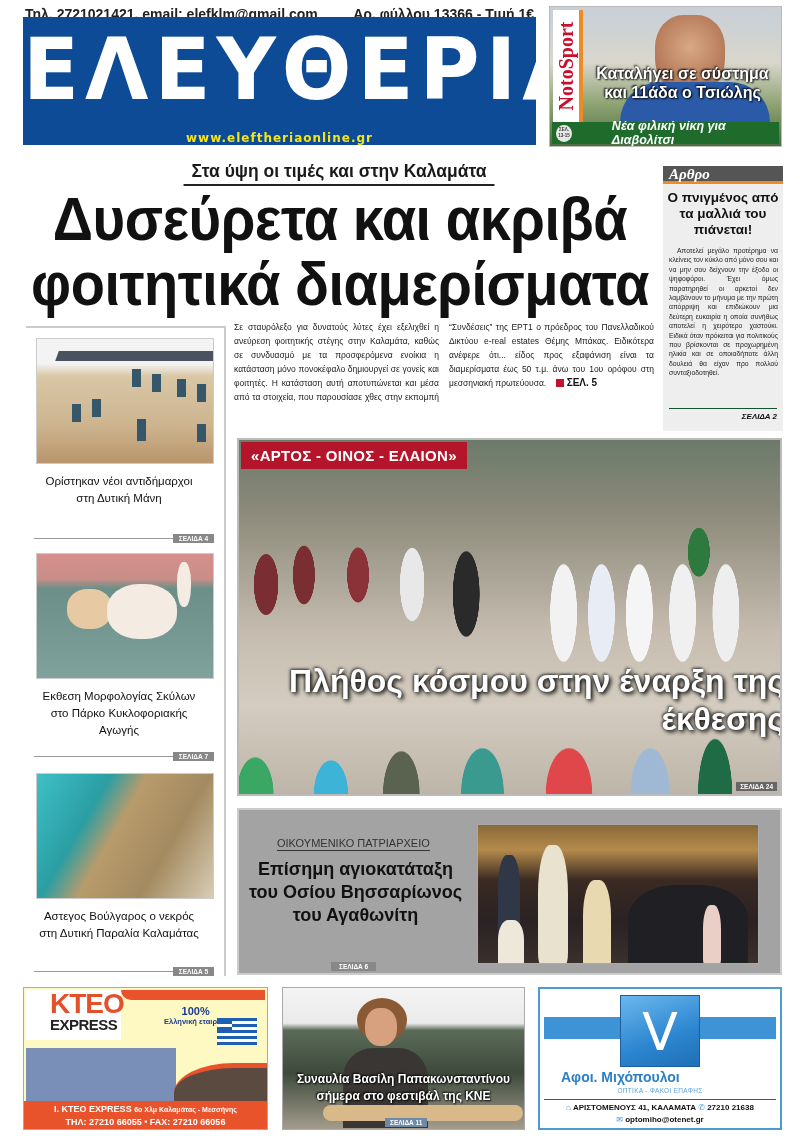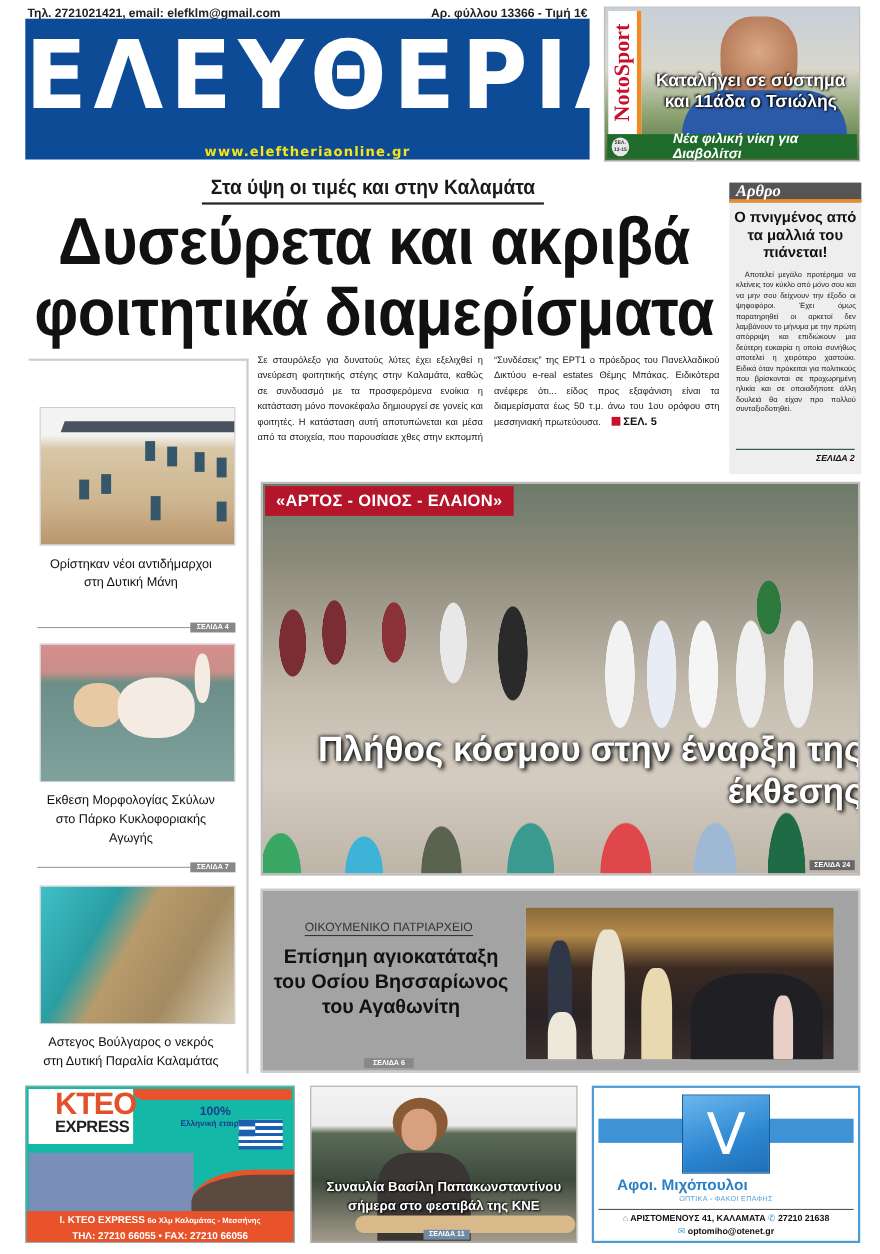--- a/index.html
+++ b/index.html
@@ -1,20 +1,20 @@
 <!DOCTYPE html>
 <html><head>
 <meta charset="utf-8">
 <style>
   * { box-sizing: border-box; margin: 0; padding: 0; }
   body { width: 800px; height: 1140px; background: #ffffff; font-family: "Liberation Sans", sans-serif; position: relative; overflow: hidden; color: #1a1a1a; }
   .abs { position: absolute; }
 
   
-  .topline { top: 6px; font-size: 11px; font-weight: bold; color: #222; }
+  .topline { top: 6px; font-size: 14px; font-weight: bold; color: #222; }
   .masthead { left: 23px; top: 17px; width: 513px; height: 128px; background: #0d4b97; }
   .logo { position: absolute; left: 0; right: 0; top: 8px; text-align: center; color: #fff; font-family: "DejaVu Sans", sans-serif; font-weight: bold; font-size: 82px; letter-spacing: 6px; line-height: 90px; transform: scaleY(1.05); }
   .mast-date { position: absolute; left: 0; right: 0; top: 103px; text-align: center; color: #fff; font-size: 10px; font-weight: bold; letter-spacing: 0.5px; }
   .mast-url { position: absolute; left: 0; right: 0; top: 114px; text-align: center; color: #f3e519; font-size: 12px; font-weight: bold; letter-spacing: 1px; font-family: "DejaVu Sans", sans-serif; }
 
   
   .sport { left: 549px; top: 6px; width: 233px; height: 141px; border: 1px solid #bbb; background: linear-gradient(180deg,#c7cfd8 0%,#d9d6cc 40%,#8ea373 70%,#4e6e3e 100%); overflow: hidden; }
   .sport-tag { position: absolute; left: 3px; top: 3px; width: 30px; height: 112px; background: #fff; border-right: 4px solid #f08a24; }
   .sport-tag span { position: absolute; left: 50%; top: 50%; transform: translate(-50%,-50%) rotate(-90deg); color: #c8102e; font-family: "Liberation Serif", serif; font-weight: bold; font-size: 20px; white-space: nowrap; }
   .sport-face { position: absolute; left: 105px; top: 8px; width: 70px; height: 80px; border-radius: 40% 40% 45% 45%; background: radial-gradient(circle at 50% 40%, #d9a884 0%, #b67b5a 60%, #8e5a3f 100%); }
@@ -35,21 +35,21 @@
   .article-body { padding: 8px 5px 0 6px; font-size: 6.8px; line-height: 9.4px; text-align: justify; text-indent: 8px; color: #222; }
   .article-link { position: absolute; right: 6px; bottom: 10px; width: 108px; border-top: 1px solid #14532d; text-align: right; padding-top: 3px; font-size: 8px; font-weight: bold; font-style: italic; color: #111; }
 
   
   .lead { left: 234px; top: 320px; width: 420px; font-size: 8.5px; line-height: 14px; text-align: justify; column-count: 2; column-gap: 10px; color: #1a1a1a; }
   .lead-ref { color: #111; font-weight: bold; font-size: 10px; }
   .lead-sq { display: inline-block; width: 8px; height: 8px; background: #c8102e; margin-right: 3px; vertical-align: -1px; }
 
   
   .leftcol { left: 26px; top: 326px; width: 200px; height: 650px; border-top: 2px solid #ccc; border-right: 2px solid #ccc; }
-  .lcard { position: absolute; left: 10px; width: 166px; margin-top: 32px; }
+  .lcard { position: absolute; left: 10px; width: 166px; }
   .lcard-photo { width: 178px; height: 126px; border: 1px solid #ccc; position: relative; overflow: hidden; }
   .lcard-title { text-align: center; font-size: 11.5px; line-height: 17px; margin-top: 9px; color: #111; }
   .lcard-foot { position: absolute; left: -2px; width: 180px; border-bottom: 1px solid #999; }
   .lcard-page { position: absolute; right: 0; bottom: -5px; background: #888; color: #fff; font-size: 6.5px; font-weight: bold; padding: 1px 6px; }
 
   .ph-building { background: linear-gradient(180deg,#f3f3f3 0%,#f3f3f3 20%,#d9c7a6 30%,#cdb48f 70%,#b9956c 100%); }
   .ph-building .roof { position: absolute; left: 20px; top: 12px; width: 160px; height: 10px; background: #4a5260; transform: skewX(-20deg); }
   .ph-building .win { position: absolute; width: 9px; height: 18px; background: #36566a; }
   .ph-dogs { background: linear-gradient(180deg,#d68f8c 0%,#c98e88 20%,#6b8f88 28%,#7fa29c 100%); }
   .ph-dogs .dog { position: absolute; border-radius: 45%; background: #f4ece2; }
@@ -84,21 +84,21 @@
   
   .patr { left: 237px; top: 808px; width: 545px; height: 167px; border: 2px solid #ccc; background: #a3a3a3; }
   .patr-kicker { position: absolute; left: 38px; top: 27px; font-size: 11px; color: #333; border-bottom: 1px solid #333; padding-bottom: 1px; }
   .patr-title { position: absolute; left: 4px; width: 225px; top: 48px; text-align: center; font-size: 18px; font-weight: bold; line-height: 23px; color: #111; }
   .patr-page { position: absolute; left: 92px; bottom: 2px; background: #888; color: #fff; font-size: 6.5px; font-weight: bold; padding: 1px 8px; }
   .patr-photo { position: absolute; left: 238px; top: 14px; width: 282px; height: 140px; border: 1px solid #aaa; background: linear-gradient(180deg,#8a6a3a 0%,#b48a4a 18%,#3a2a22 40%,#2a2224 70%,#3a302c 100%); overflow: hidden; }
   .patr-photo .figure { position: absolute; border-radius: 40% 40% 10% 10%; }
 
   
   .ad { top: 987px; height: 143px; }
-  .ad-kteo { left: 23px; width: 245px; border: 1px solid #aaa; background: #14b8a6; overflow: hidden; }
+  .ad-kteo { left: 23px; width: 245px; border: 1px solid #aaa; background: #fef9c3; overflow: hidden; }
   .kteo-logo { position: absolute; left: 2px; top: 2px; width: 95px; height: 50px; background: #fff; }
   .kteo-k { position: absolute; left: 24px; top: 0px; color: #e4502a; font-size: 28px; font-weight: bold; letter-spacing: -1px; line-height: 28px; }
   .kteo-ex { position: absolute; left: 24px; top: 26px; color: #222; font-size: 15px; font-weight: bold; letter-spacing: -0.5px; }
   .kteo-band { position: absolute; left: 97px; right: 2px; top: 2px; height: 10px; background: #e9532b; border-radius: 0 0 0 20px; }
   .kteo-pct { position: absolute; left: 140px; top: 17px; color: #1a3d8f; font-size: 11px; font-weight: bold; text-align: center; line-height: 12px; }
   .kteo-pct small { display: block; font-size: 7.5px; line-height: 9px; }
   .flag { position: absolute; left: 193px; top: 30px; width: 40px; height: 27px; background: repeating-linear-gradient(180deg,#1d5fb0 0 3px,#fff 3px 6px); }
   .flag::before { content: ""; position: absolute; left: 0; top: 0; width: 15px; height: 15px; background: #1d5fb0; }
   .flag::after { content: ""; position: absolute; left: 0; top: 6px; width: 15px; height: 3px; background: #fff; box-shadow: 6px -6px 0 -0px transparent; }
   .kteo-building { position: absolute; left: 2px; top: 60px; width: 150px; height: 55px; background: #7a8fb8; }

